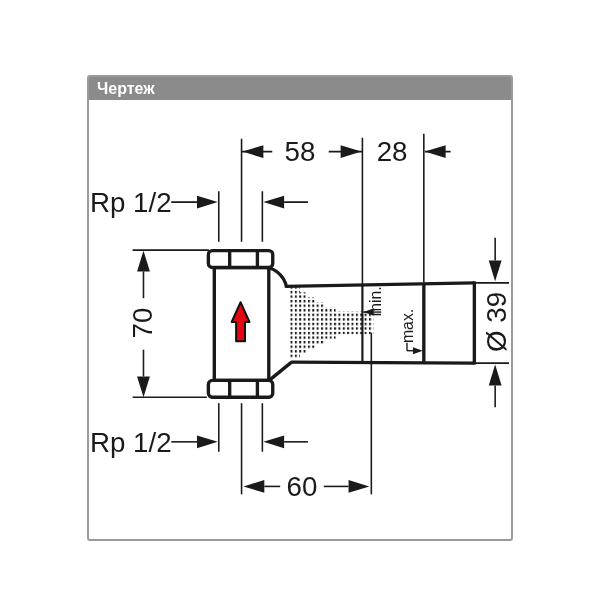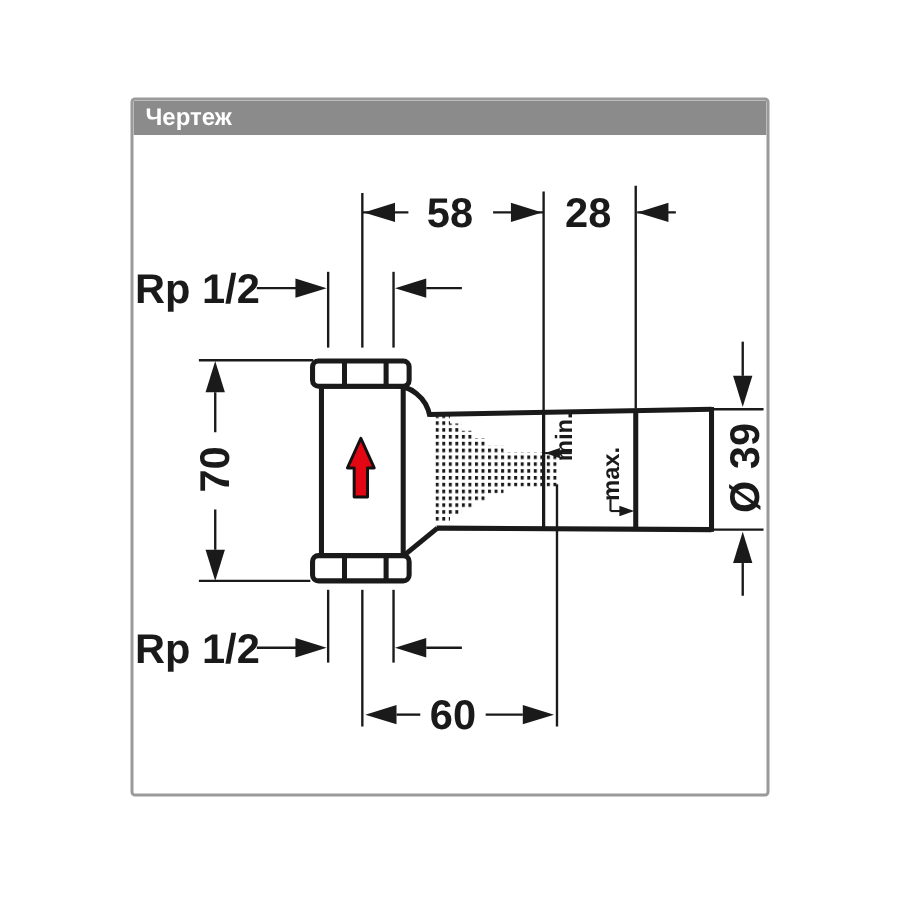--- a/index.html
+++ b/index.html
@@ -6,39 +6,39 @@
     margin: 0;
     padding: 0;
     background: #ffffff;
     width: 600px;
     height: 600px;
     font-family: "Liberation Sans", sans-serif;
   }
   .panel {
     position: absolute;
     left: 87px;
-    top: 65px;
+    top: 75px;
     width: 426px;
     height: 466px;
     box-sizing: border-box;
     border: 2px solid #9a9a9a;
     border-radius: 3px;
     background: #ffffff;
     overflow: hidden;
   }
   .panel-header {
     height: 23px;
     background: #8b8b8b;
     color: #ffffff;
     font-size: 16px;
     font-weight: bold;
     line-height: 23px;
     padding-left: 8px;
   }
-  .drawing-wrap { width: 371px; height: 439px; font-weight: bold; }
+  .drawing-wrap { width: 371px; height: 439px; }
   svg { display: block; }
   .dim {
     font-family: "Liberation Sans", sans-serif;
     font-size: 28px;
     fill: #1a1a1a;
   }
   .small-lbl {
     font-family: "Liberation Sans", sans-serif;
     font-size: 16px;
     fill: #1a1a1a;

